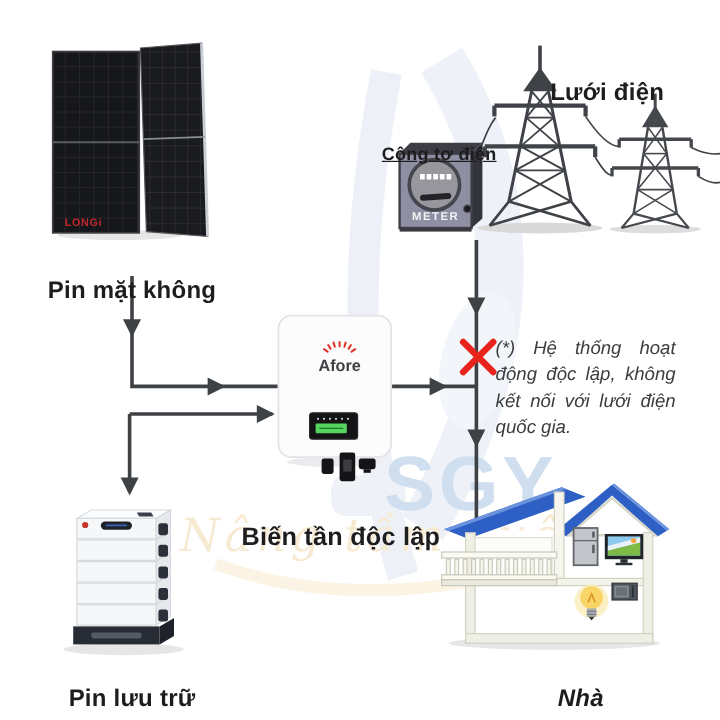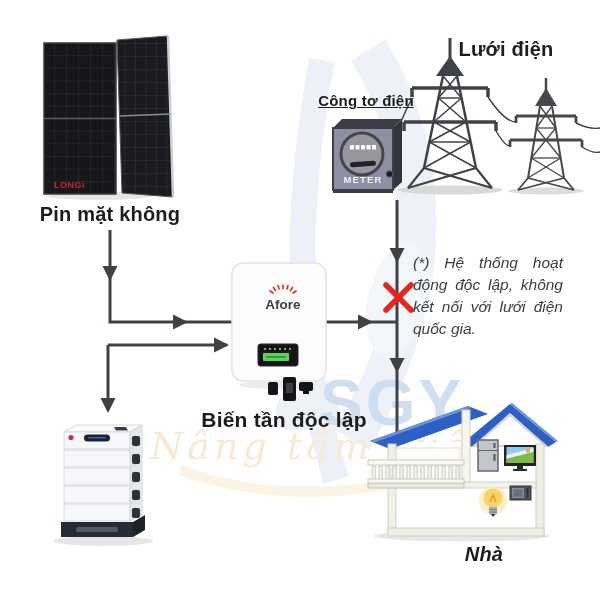--- a/index.html
+++ b/index.html
@@ -1,22 +1,22 @@
 <!DOCTYPE html>
 <html><head>
 <meta charset="utf-8">
 <style>
   html,body{margin:0;padding:0;background:#fff;}
   #canvas{position:relative;width:600px;height:600px;background:#ffffff;overflow:hidden;
           font-family:"Liberation Sans",sans-serif;}
   .abs{position:absolute;}
-  .lbl{position:absolute;font-weight:700;color:#1d1d1f;text-align:center;letter-spacing:.2px;}
+  .lbl{position:absolute;font-weight:700;color:#1d1d1f;text-align:center;letter-spacing:.2px;margin-top:28px;}
   .lbl-20{font-size:20px;}
   .lbl-15{font-size:15px;text-decoration:underline;}
-  .note{position:absolute;left:413px;top:252px;width:150px;font-size:15.5px;font-style:italic;
+  .note{position:absolute;left:413px;top:280px;width:150px;font-size:15.5px;font-style:italic;
         color:#3d3d40;text-align:justify;text-align-last:left;line-height:1.42;}
   .wm-letters{position:absolute;left:320px;top:366px;font-size:64px;font-weight:700;
         color:#cfdfef;letter-spacing:3px;z-index:1;}
   .wm-tagline{position:absolute;left:150px;top:424px;font-size:38px;font-style:italic;
         font-family:"DejaVu Serif",serif;color:#f7ead3;letter-spacing:4px;white-space:nowrap;z-index:1;}
   .z0{z-index:0;} .z2{z-index:2;} .z3{z-index:3;} .z5{z-index:5;}
   svg{display:block;}
 </style>
 </head>
 <body>
@@ -317,17 +317,18 @@
       <rect x="148" y="104" width="12" height="10" fill="#858b92"></rect>
       <rect x="149.5" y="105.5" width="9" height="7" fill="#6a7076"></rect>
       <line x1="163.5" y1="104" x2="163.5" y2="114" stroke="#2c3036" stroke-width="1.5"></line>
     </g>
   </svg>
 
   <div class="lbl lbl-20 z5" style="left:35px;top:203px;width:150px;">Pin mặt không</div>
   <div class="lbl lbl-20 z5" style="left:450px;top:38px;width:112px;">Lưới điện</div>
   <div class="lbl lbl-15 z5" style="left:316px;top:92px;width:100px;">Công tơ điện</div>
   <div class="lbl lbl-20 z5" style="left:198px;top:408px;width:172px;font-size:21px;">Biến tần độc lập</div>
+  <div class="lbl lbl-20 z5" style="left:45px;top:543px;width:130px;">Pin lưu trữ</div>
   <div class="lbl lbl-20 z5" style="left:424px;top:543px;width:120px;font-style:italic;">Nhà</div>
 
   <div class="note z5">(*) Hệ thống hoạt động độc lập, không kết nối với lưới điện quốc gia.</div>
 
 </div>
 
 </body></html>

